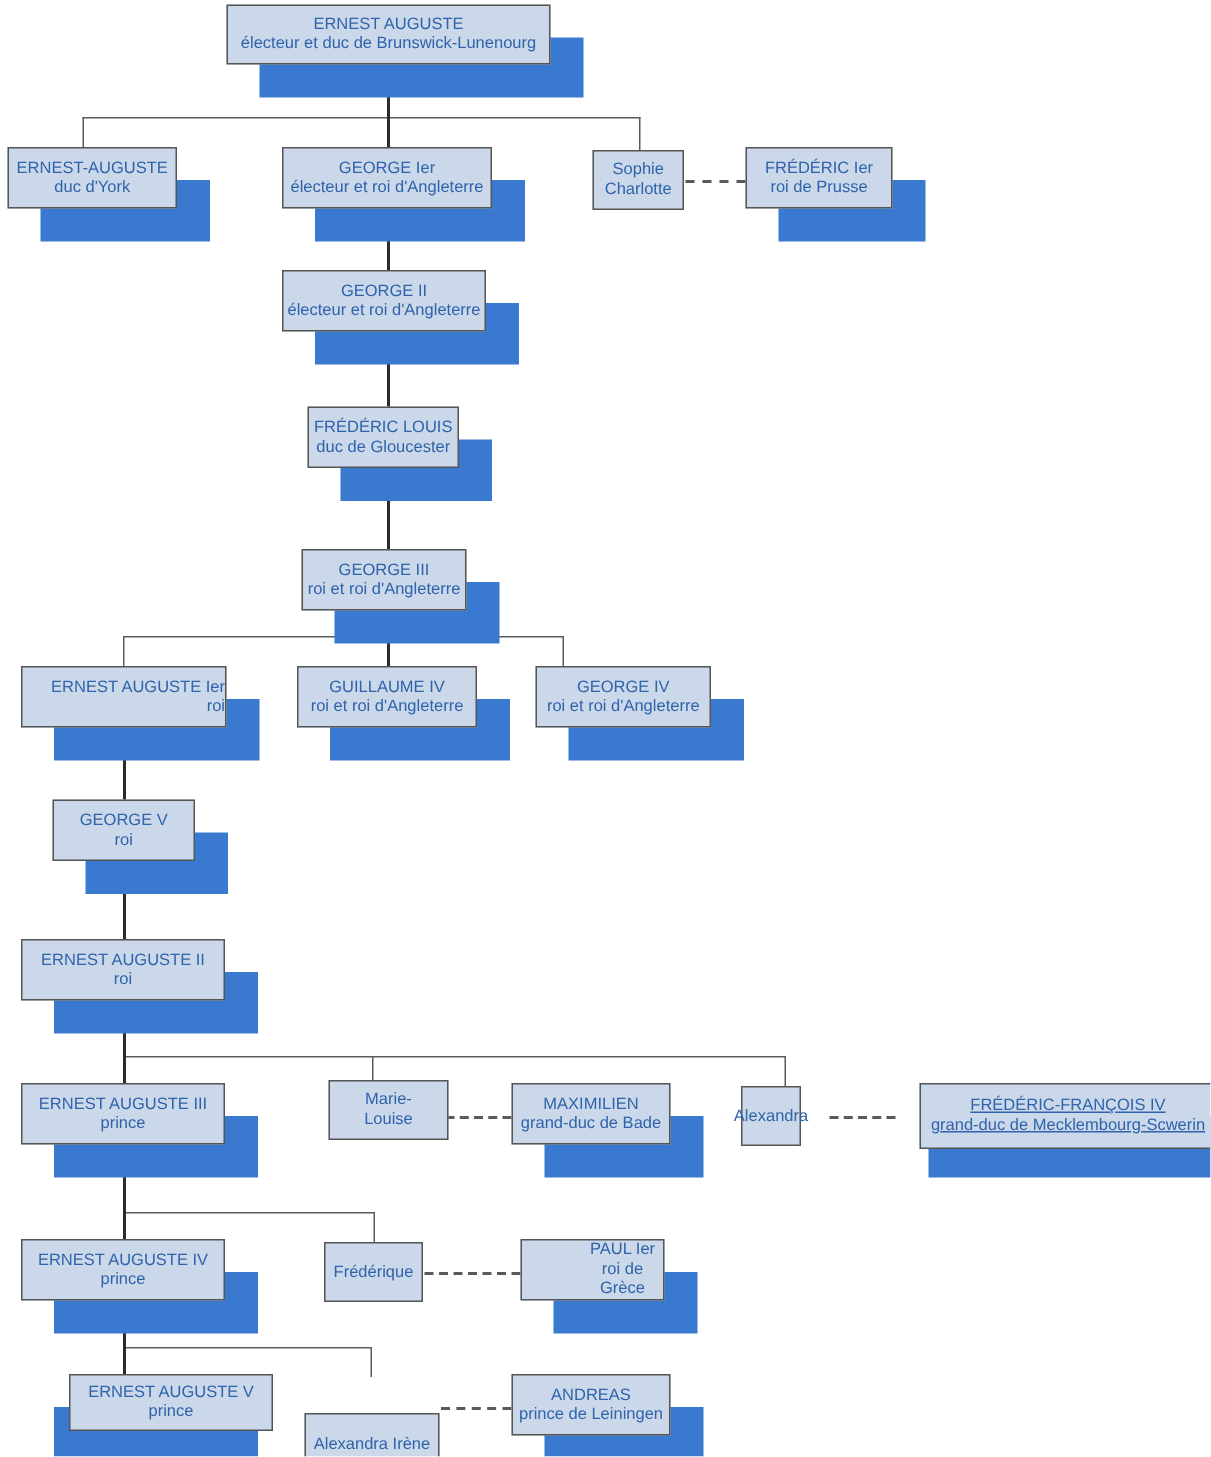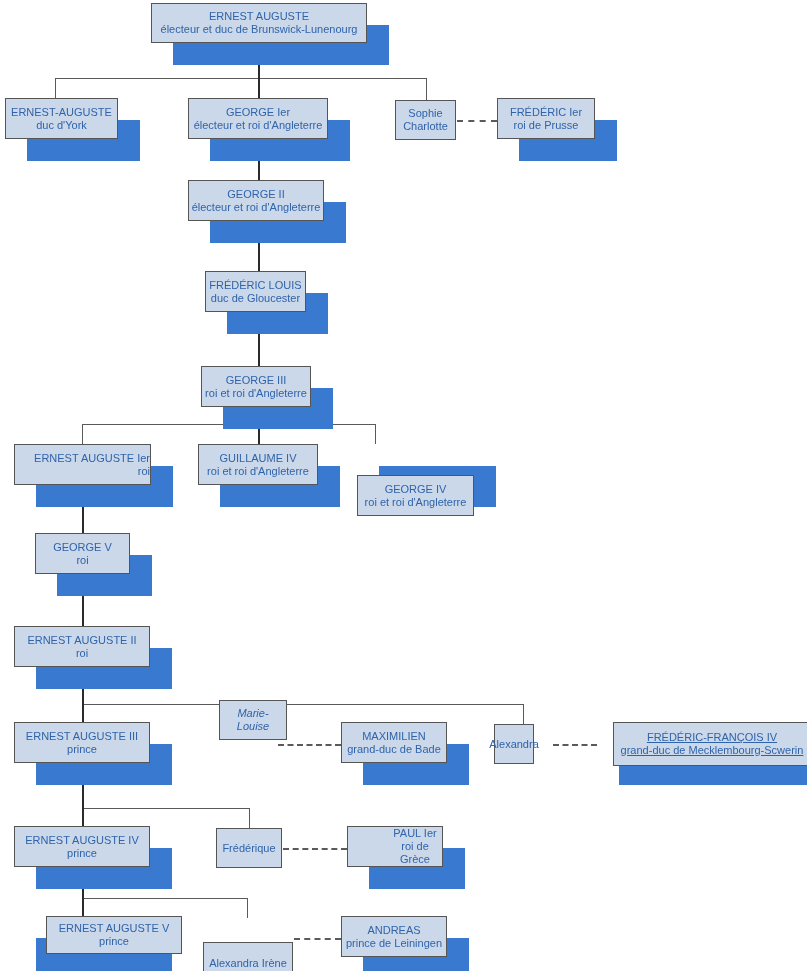--- a/index.html
+++ b/index.html
@@ -157,40 +157,40 @@
       <div class="node" style="left: 14px; top: 444px; width: 137px; height: 41px; align-items: flex-end;">
         <span class="t1">ERNEST AUGUSTE Ier</span>
         <span class="t2">roi</span>
       </div>
       <div class="shadow" style="left: 220px; top: 466px; width: 120px; height: 41px;"></div>
       <div class="node" style="left: 198px; top: 444px; width: 120px; height: 41px;">
         <span class="t1">GUILLAUME IV</span>
         <span class="t2">roi et roi d'Angleterre</span>
       </div>
       <div class="shadow" style="left: 379px; top: 466px; width: 117px; height: 41px;"></div>
-      <div class="node" style="left: 357px; top: 444px; width: 117px; height: 41px; margin-top: 31px;">
+      <div class="node" style="left: 357px; top: 444px; width: 117px; height: 41px;">
         <span class="t1">GEORGE IV</span>
         <span class="t2">roi et roi d'Angleterre</span>
       </div>
       <div class="shadow" style="left: 57px; top: 555px; width: 95px; height: 41px;"></div>
       <div class="node wrap" style="left: 35px; top: 533px; width: 95px; height: 41px;">
         <span class="t1">GEORGE V</span>
         <span class="t2">roi</span>
       </div>
       <div class="shadow" style="left: 36px; top: 648px; width: 136px; height: 41px;"></div>
       <div class="node" style="left: 14px; top: 626px; width: 136px; height: 41px;">
         <span class="t1">ERNEST AUGUSTE II</span>
         <span class="t2">roi</span>
       </div>
       <div class="shadow" style="left: 36px; top: 744px; width: 136px; height: 41px;"></div>
       <div class="node" style="left: 14px; top: 722px; width: 136px; height: 41px;">
         <span class="t1">ERNEST AUGUSTE III</span>
         <span class="t2">prince</span>
       </div>
-      <div class="node wrap" style="left: 219px; top: 700px; width: 68px; height: 40px; font-style: italic;">
+      <div class="node wrap" style="left: 219px; top: 720px; width: 80px; height: 40px;">
         <span class="t1">Marie-</span>
         <span class="t2">Louise</span>
       </div>
       <div class="shadow" style="left: 363px; top: 744px; width: 106px; height: 41px;"></div>
       <div class="node" style="left: 341px; top: 722px; width: 106px; height: 41px;">
         <span class="t1">MAXIMILIEN</span>
         <span class="t2">grand-duc de Bade</span>
       </div>
       <div class="node wrap" style="left: 494px; top: 724px; width: 40px; height: 40px;">
         <span class="t1">Alexandra</span>

